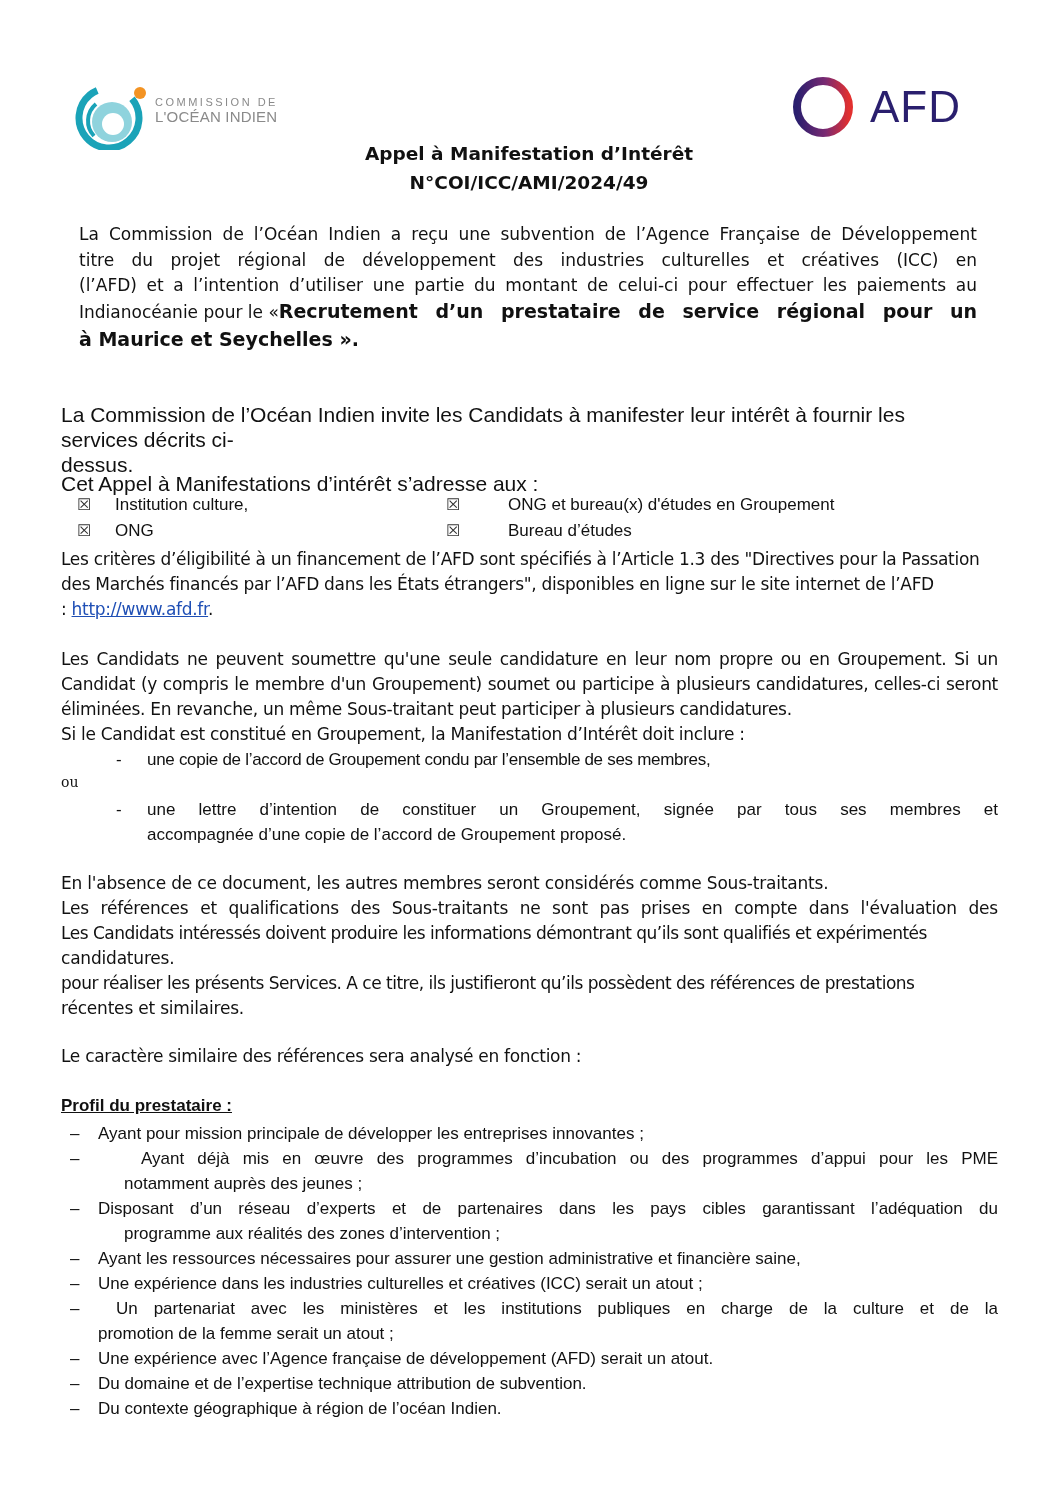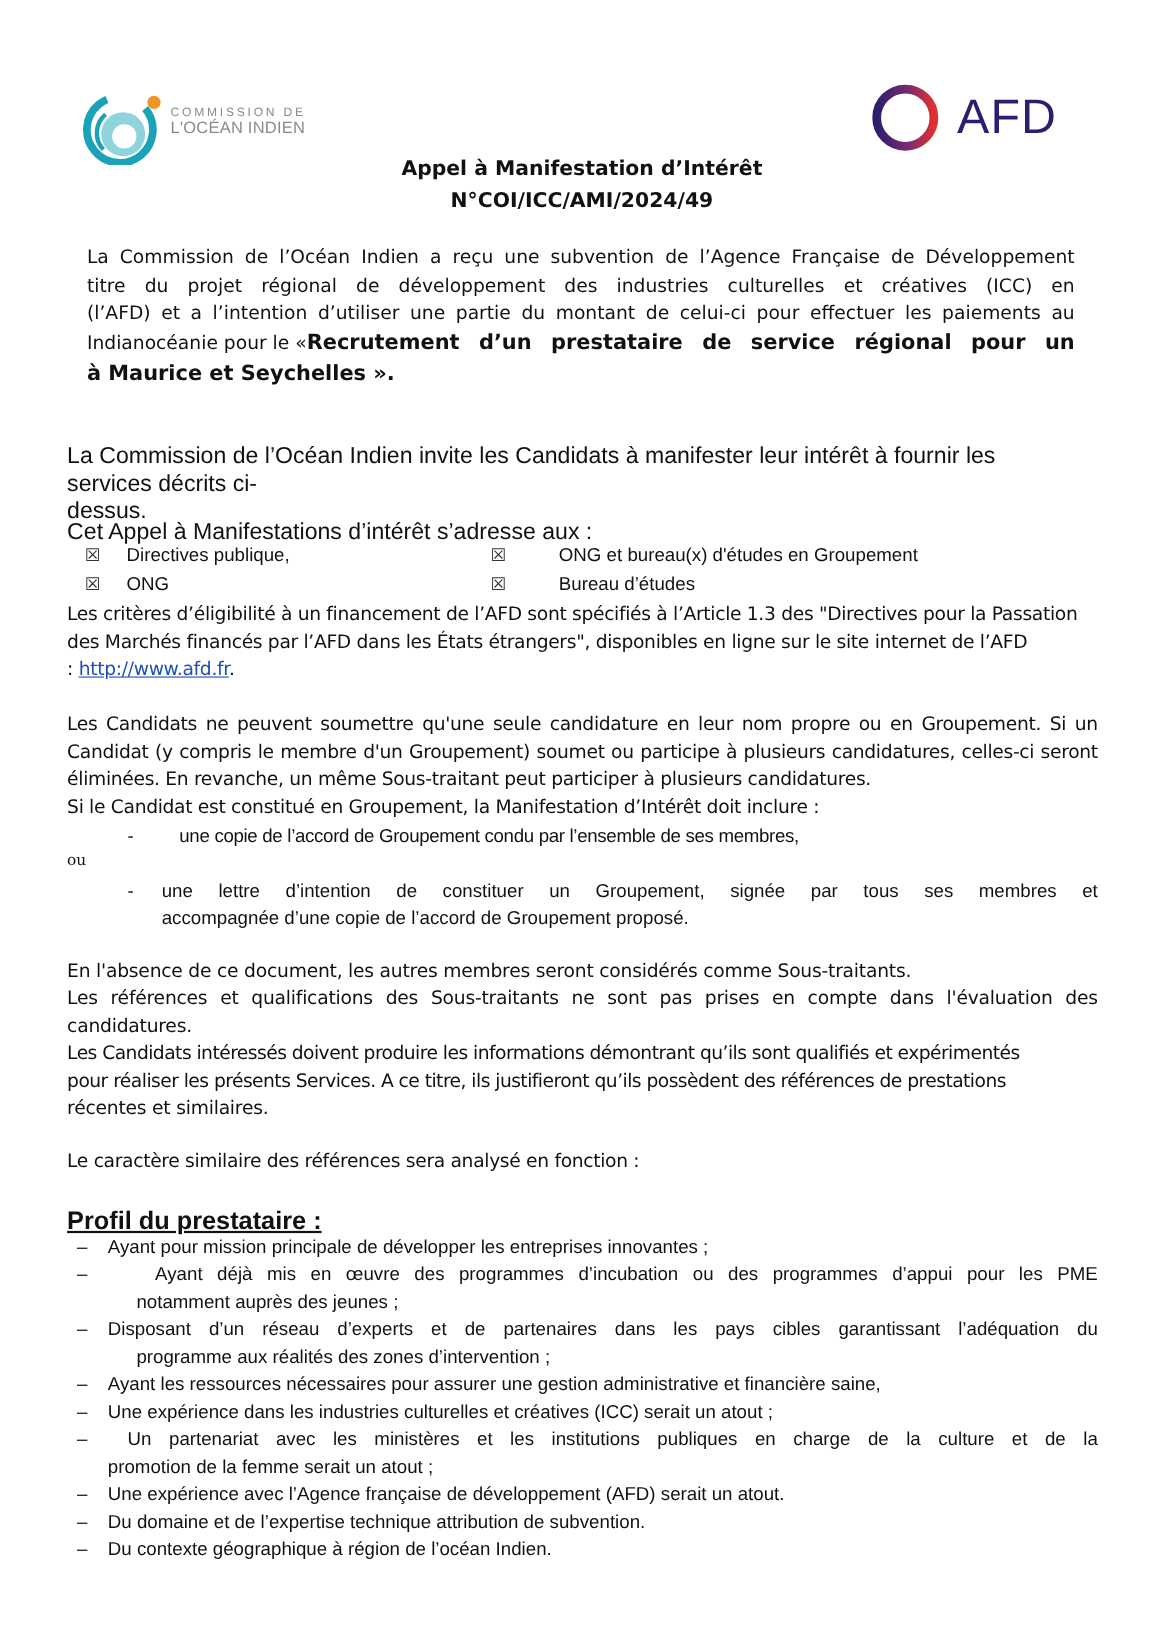--- a/index.html
+++ b/index.html
@@ -23,21 +23,21 @@
 
   .chk-row { left: 61px; width: 900px; height: 26px; font-size: 17px; }
   .chk-box { position: absolute; font-size: 16px; color: #333; }
   .chk-label { position: absolute; }
 
   a.link { color: #1f4fb5; text-decoration: underline; }
 
   .dash-item { font-size: 17px; line-height: 25px; }
   .ou { left: 61px; font-family: "DejaVu Serif", serif; font-size: 14px; }
 
-  .section-title { left: 61px; font-weight: bold; text-decoration: underline; font-size: 23px; }
+  .section-title { left: 61px; font-weight: bold; text-decoration: underline; font-size: 17px; }
 
   .profile-item { position: absolute; left: 70px; width: 930px; font-size: 17px; line-height: 25px; }
   .profile-item .pdash { position: absolute; left: 0; top: 0; }
   .profile-item .ptext { position: absolute; left: 28px; width: 900px; text-align: justify; }
 </style>
 </head>
 <body>
 
 <div class="abs coi-logo">
   <svg width="78" height="72" viewBox="0 0 78 72">
@@ -81,21 +81,21 @@
 
 <div class="abs para-small cond" style="top:402px;">
   <div>La Commission de l’Océan Indien invite les Candidats à manifester leur intérêt à fournir les services décrits ci-</div>
   <div>dessus.</div>
 </div>
 
 <div class="abs para-small cond" style="top:471px;">Cet Appel à Manifestations d’intérêt s’adresse aux :</div>
 
 <div class="abs chk-row cond" style="top:495px;">
   <span class="chk-box" style="left:16px;">☒</span>
-  <span class="chk-label" style="left:54px;">Directives publique,</span>
+  <span class="chk-label" style="left:54px;">Institution culture,</span>
   <span class="chk-box" style="left:385px;">☒</span>
   <span class="chk-label" style="left:447px;">ONG et bureau(x) d'études en Groupement</span>
 </div>
 <div class="abs chk-row cond" style="top:521px;">
   <span class="chk-box" style="left:16px;">☒</span>
   <span class="chk-label" style="left:54px;">ONG</span>
   <span class="chk-box" style="left:385px;">☒</span>
   <span class="chk-label" style="left:447px;">Bureau d’études</span>
 </div>
 
@@ -108,35 +108,35 @@
 </div>
 
 <div class="abs para-wide cond" style="top:647px; letter-spacing:-0.3px;">
   <div style="text-align:justify; text-align-last:justify;">Les Candidats ne peuvent soumettre qu'une seule candidature en leur nom propre ou en Groupement. Si un</div>
   <div style="text-align:justify; text-align-last:justify;">Candidat (y compris le membre d'un Groupement) soumet ou participe à plusieurs candidatures, celles-ci seront</div>
   <div>éliminées. En revanche, un même Sous-traitant peut participer à plusieurs candidatures.</div>
   <div>Si le Candidat est constitué en Groupement, la Manifestation d’Intérêt doit inclure :</div>
 </div>
 
 <div class="abs cond dash-item" style="top:747px; left:116px;">-</div>
-<div class="abs cond dash-item" style="top:747px; left:147px; letter-spacing:-0.3px;margin-left:16px;">une copie de l’accord de Groupement condu par l’ensemble de ses membres,</div>
+<div class="abs cond dash-item" style="top:747px; left:147px; letter-spacing:-0.3px;">une copie de l’accord de Groupement condu par l’ensemble de ses membres,</div>
 
 <div class="abs ou" style="top:774px;">ou</div>
 
 <div class="abs cond dash-item" style="top:797px; left:116px;">-</div>
 <div class="abs cond dash-item" style="top:797px; left:147px; width:851px;">
   <div style="text-align:justify; text-align-last:justify;">une lettre d’intention de constituer un Groupement, signée par tous ses membres et</div>
   <div>accompagnée d’une copie de l’accord de Groupement proposé.</div>
 </div>
 
 <div class="abs para-wide cond" style="top:871px; letter-spacing:-0.2px;">
   <div>En l'absence de ce document, les autres membres seront considérés comme Sous-traitants.</div>
   <div style="text-align:justify; text-align-last:justify;">Les références et qualifications des Sous-traitants ne sont pas prises en compte dans l'évaluation des</div>
+  <div style="letter-spacing:-0.5px;">Les Candidats intéressés doivent produire les informations démontrant qu’ils sont qualifiés et expérimentés</div>
   <div>candidatures.</div>
-  <div style="letter-spacing:-0.5px;">Les Candidats intéressés doivent produire les informations démontrant qu’ils sont qualifiés et expérimentés</div>
   <div style="letter-spacing:-0.5px;">pour réaliser les présents Services. A ce titre, ils justifieront qu’ils possèdent des références de prestations</div>
   <div>récentes et similaires.</div>
 </div>
 
 <div class="abs para-wide cond" style="top:1044px; letter-spacing:-0.3px;">Le caractère similaire des références sera analysé en fonction :</div>
 
 <div class="abs section-title cond" style="top:1096px;">Profil du prestataire :</div>
 
 <div class="profile-item cond" style="top:1121px;">
   <span class="pdash">–</span>

